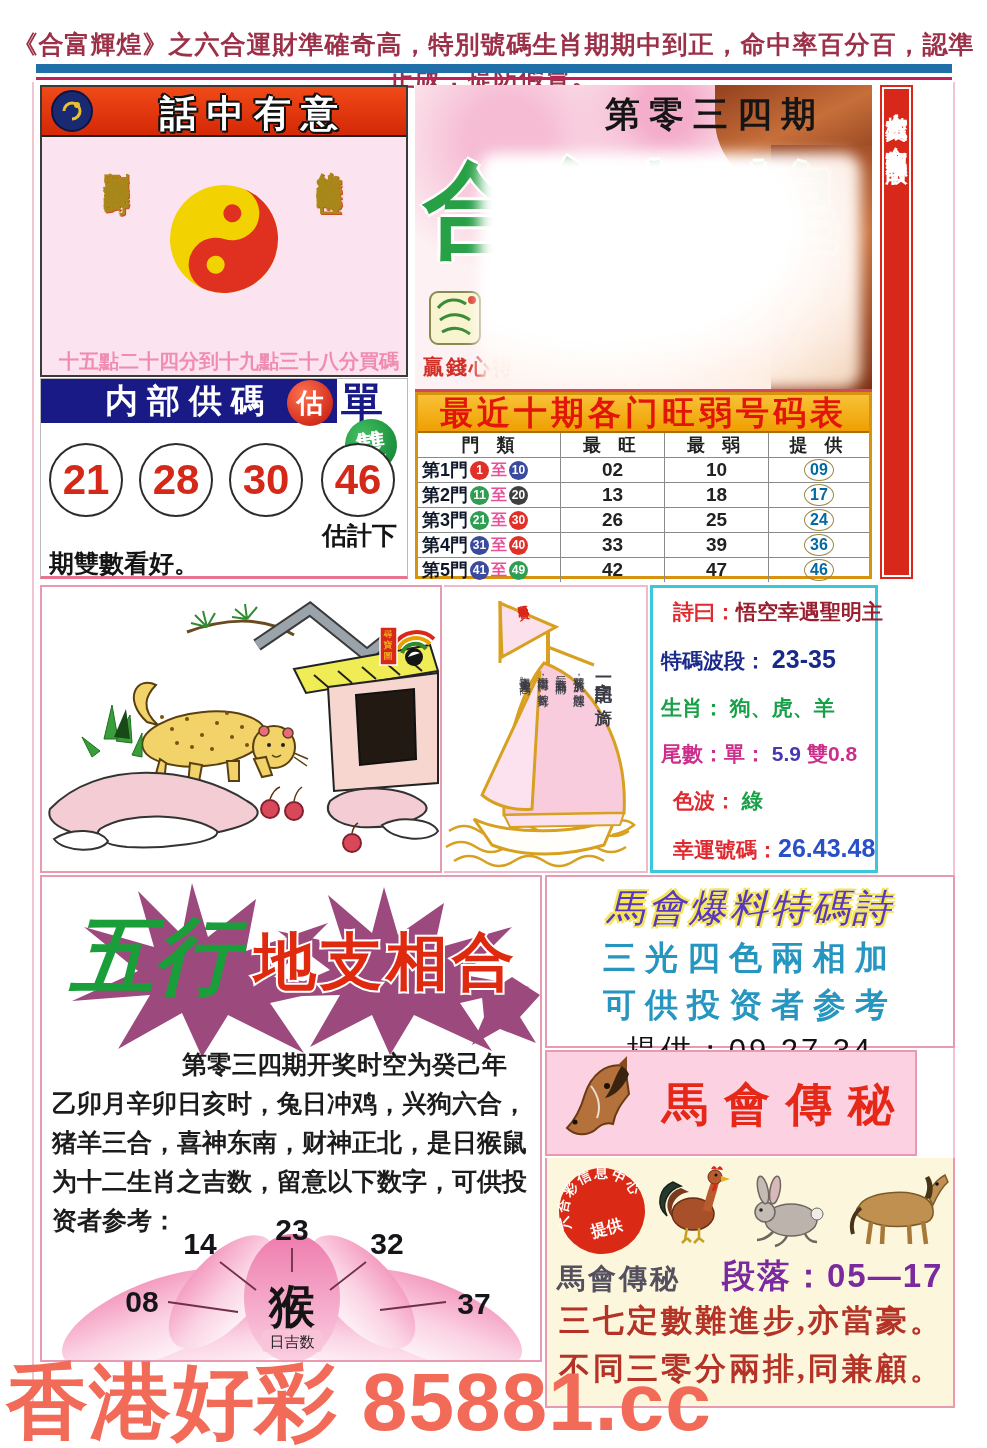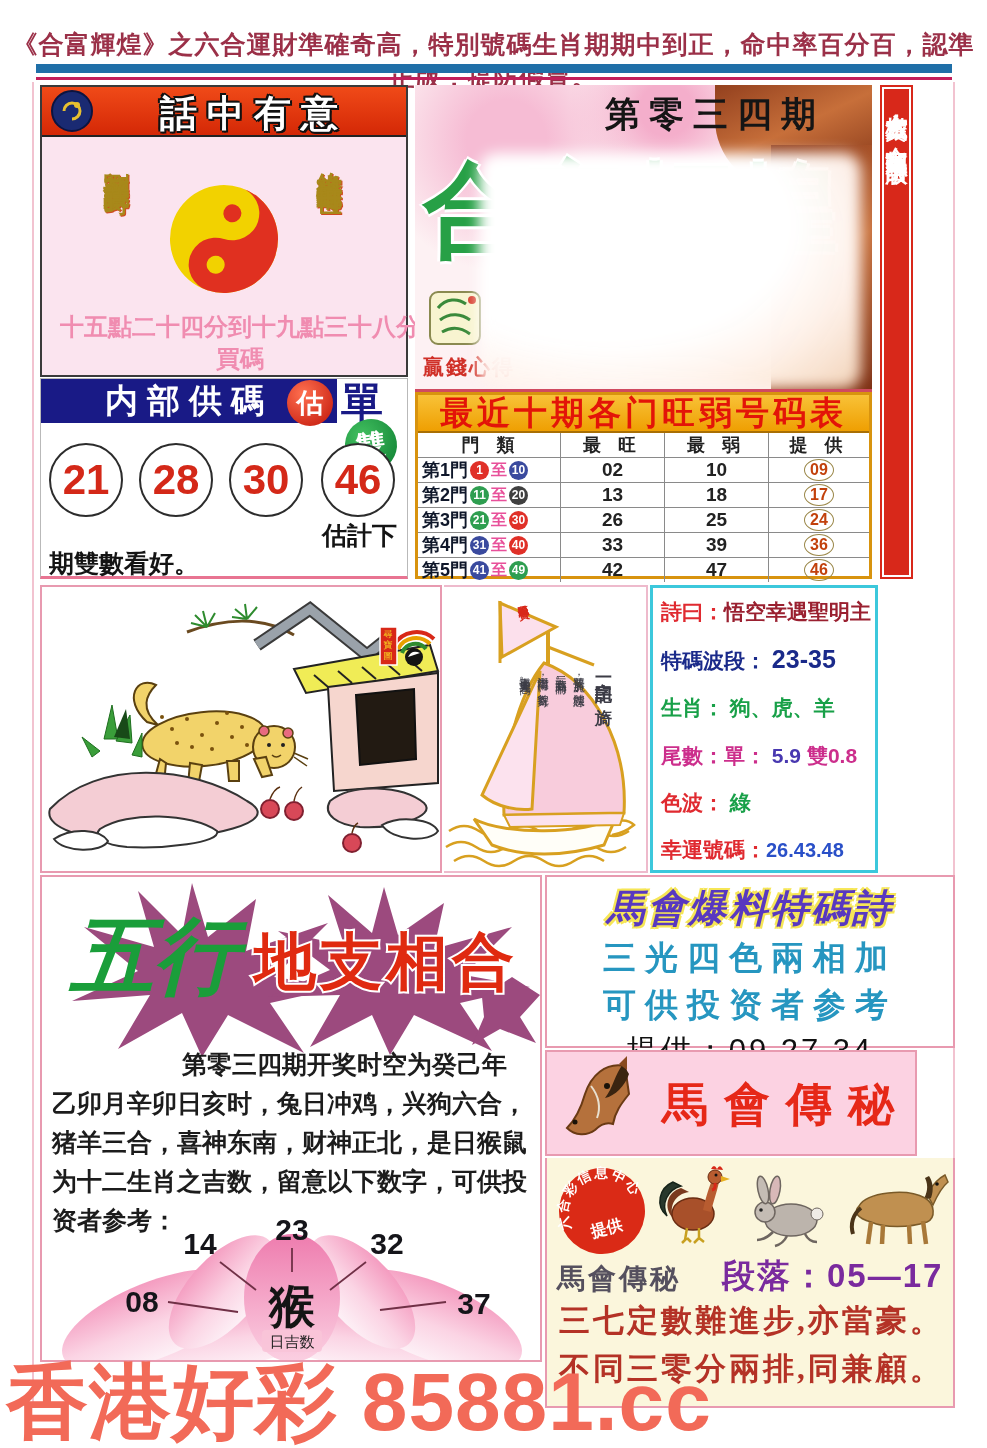--- a/index.html
+++ b/index.html
@@ -13,21 +13,21 @@
   #bar-red{left:36px;top:77px;width:916px;height:3px;background:#c21f5b;}
   .frameline{width:2px;background:#f2c3d0;}
   
   #huayi{left:40px;top:85px;width:368px;height:292px;border:2px solid #3a3a3a;background:#fbe4ef;box-sizing:border-box;}
   #huayi-head{position:relative;height:48px;background:linear-gradient(#f04a18,#d42806);border-bottom:2px solid #222;}
   #huayi-title{position:absolute;left:62px;top:2px;width:300px;text-align:center;font-size:37px;font-weight:900;color:#fff;
     letter-spacing:10px;text-shadow:2px 0 #111,-2px 0 #111,0 2px #111,0 -2px #111,2px 2px #111,-2px -2px #111;}
   #huayi-body{position:relative;height:242px;}
   .vverse{position:absolute;top:14px;writing-mode:vertical-rl;font-size:26px;font-weight:bold;color:#a8881a;
     text-shadow:1px 1px 0 #d04a20;letter-spacing:3px;}
-  #huayi-note{position:absolute;left:16px;bottom:4px;width:100%;text-align:center;font-size:24px;color:#f08cb0;font-weight:bold;}
+  #huayi-note{position:absolute;left:5px;bottom:4px;width:100%;text-align:center;font-size:20px;color:#f08cb0;font-weight:bold;}
   
   #neibu{left:40px;top:378px;width:368px;height:201px;background:#fff;border:1px solid #b9b9b9;
     border-bottom:3px solid #e87492;box-sizing:border-box;}
   #neibu-bar{position:absolute;left:0;top:0;width:296px;height:44px;background:#191a86;color:#fff;
     font-size:33px;font-weight:900;letter-spacing:9px;text-align:center;line-height:44px;}
   #gu-circle{position:absolute;left:246px;top:1px;width:46px;height:46px;border-radius:50%;
     background:radial-gradient(circle at 35% 30%,#ff7050,#c01408);color:#fff;font-size:27px;font-weight:900;
     text-align:center;line-height:46px;}
   #dan-char{position:absolute;left:300px;top:-4px;font-size:42px;font-weight:900;color:#191a86;}
   #shuang-circle{position:absolute;left:304px;top:40px;width:52px;height:52px;border-radius:50%;
@@ -61,50 +61,50 @@
   .trow.hdr{border-top:none;font-weight:bold;color:#222;}
   .c1{width:142px;display:flex;align-items:center;padding-left:4px;box-sizing:border-box;}
   .c2,.c3{width:103px;text-align:center;border-left:1px solid #8a8a8a;align-self:stretch;line-height:24px;}
   .c4{flex:1;text-align:center;border-left:1px solid #8a8a8a;align-self:stretch;line-height:24px;}
   .door{color:#0f172a;font-size:18px;font-weight:bold;margin-right:2px;}
   .zhi{color:#e8509a;font-size:16px;font-weight:bold;margin:0 2px;}
   .ball{display:inline-block;width:19px;height:19px;border-radius:50%;color:#fff;font-size:12px;font-weight:bold;
     text-align:center;line-height:19px;}
   .val{font-size:19px;color:#222;font-weight:bold;}
   .prov{display:inline-block;min-width:24px;height:20px;border:1px solid #9a8748;border-radius:50%;
-    font-size:16px;font-weight:bold;color:#c2410c;line-height:20px;padding:0 2px;}
+    font-size:16px;font-weight:bold;color:#0369a1;line-height:20px;padding:0 2px;}
   .hcell{font-size:18px;letter-spacing:6px;text-align:center;}
   
   #sidebar{left:880px;top:85px;width:33px;height:494px;background:#d8281a;box-shadow:inset 0 0 0 2px #d8281a,inset 0 0 0 4px #fff;
     display:flex;justify-content:center;}
   #sidebar-text{writing-mode:vertical-rl;color:#fff;font-size:22px;font-weight:bold;letter-spacing:2px;margin-top:10px;}
   
   #scene{left:40px;top:585px;width:402px;height:288px;border:2px solid #e89ab0;background:#fff;box-sizing:border-box;}
   #sailpanel{left:444px;top:585px;width:204px;height:288px;border:2px solid #eebacc;border-left:none;background:#fff;box-sizing:border-box;}
   #sailtext{left:497px;top:668px;width:118px;height:158px;writing-mode:vertical-rl;color:#3c3c46;z-index:2;}
   #sailtext .main{font-size:17px;font-weight:bold;letter-spacing:2px;margin-left:6px;}
   #sailtext .col{font-size:11.5px;letter-spacing:1px;margin-left:3px;}
   #flagtext{left:512px;top:597px;writing-mode:vertical-rl;font-size:11px;font-weight:bold;color:#d8281a;
     transform:rotate(-14deg);letter-spacing:1px;z-index:2;}
   #shipoem{left:650px;top:585px;width:228px;height:288px;border:3px solid #3cc8dc;background:#fff;box-sizing:border-box;
     padding:10px 8px 6px 8px;display:flex;flex-direction:column;justify-content:space-between;}
   .sline{white-space:nowrap;font-weight:bold;font-size:21px;}
-  .lab-red{color:#e02a30;} .v-maroon{color:#9a2030;}
+  .lab-red{color:#e02a30;margin-left:12px;} .v-maroon{color:#9a2030;}
   .lab-navy{color:#1a2a8a;} .v-navy{color:#1a2a8a;font-size:25px;}
   .lab-green{color:#18a048;} .v-green{color:#18a048;}
   .lab-mag{color:#cc2e8c;} .v-blue{color:#4838b0;} .v-mag{color:#cc2e8c;}
-  .v-blue2{color:#2a50c8;font-size:20px;}
+  .v-blue2{color:#2a50c8;font-size:25px;}
   
   #wuxing{left:40px;top:875px;width:502px;height:487px;border:2px solid #e89ab0;background:#fff;box-sizing:border-box;}
   #wx-par{position:absolute;left:10px;top:168px;width:478px;font-size:25px;color:#1c1c1c;line-height:39px;
     text-indent:5.2em;font-weight:bold;}
   
   #baoliao{left:545px;top:875px;width:410px;height:173px;border:2px solid #e89ab0;background:#fff;box-sizing:border-box;
     text-align:center;}
-  #bl-title{margin-top:6px;font-size:38px;font-weight:700;font-style:italic;color:#5838c0;letter-spacing:3px;
+  #bl-title{margin-top:6px;font-size:38px;font-weight:400;font-style:italic;color:#5838c0;letter-spacing:3px;
     text-shadow:2px 2px 0 #f6e656,-2px -2px 0 #f6e656,2px -2px 0 #f6e656,-2px 2px 0 #f6e656;}
   .bl-line{font-family:"Liberation Serif",serif;font-size:33px;font-weight:bold;color:#2696c0;letter-spacing:9px;margin-top:2px;}
   #bl-prov{font-size:31px;color:#111;margin-top:2px;letter-spacing:3px;}
   #chuanmi{left:545px;top:1050px;width:372px;height:106px;border:2px solid #e89ab0;background:#fcd2e2;box-sizing:border-box;}
   #cm-title{position:absolute;left:115px;top:22px;font-size:46px;font-weight:900;color:#e62818;letter-spacing:16px;white-space:nowrap;}
   #cream{left:545px;top:1158px;width:410px;height:250px;border:2px solid #e89ab0;border-top:none;background:#fbf6dc;box-sizing:border-box;}
   #note-left{position:absolute;left:10px;top:102px;font-size:28px;font-weight:bold;color:#55505e;letter-spacing:3px;}
   #range{position:absolute;left:175px;top:96px;font-size:33px;font-weight:900;color:#7a2a9e;letter-spacing:2px;}
   .verse{position:absolute;left:12px;font-family:"Liberation Serif",serif;font-size:31px;font-weight:bold;color:#b43226;
     letter-spacing:3px;white-space:nowrap;}

